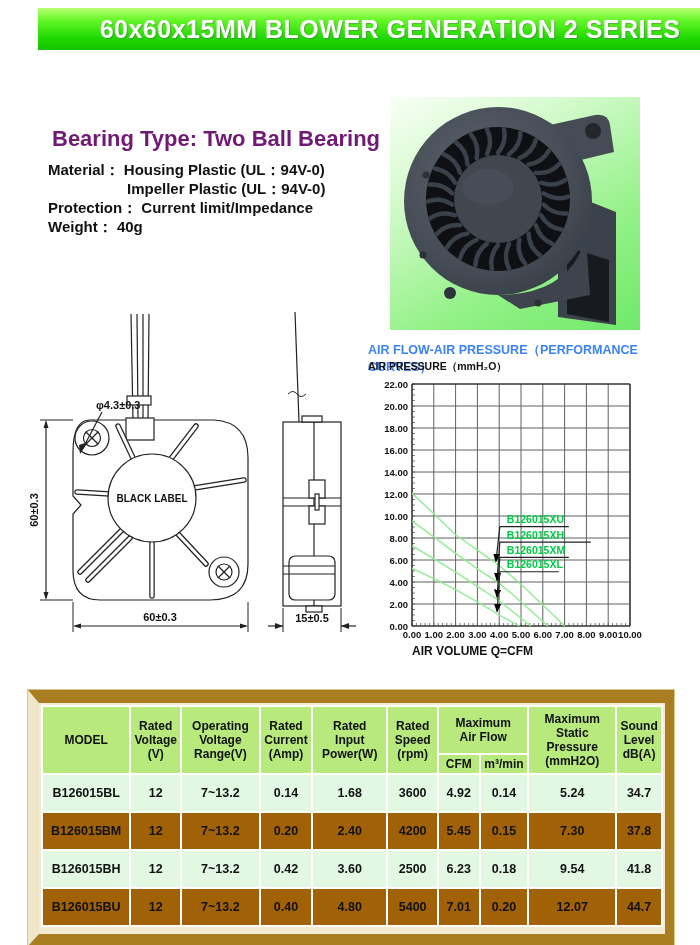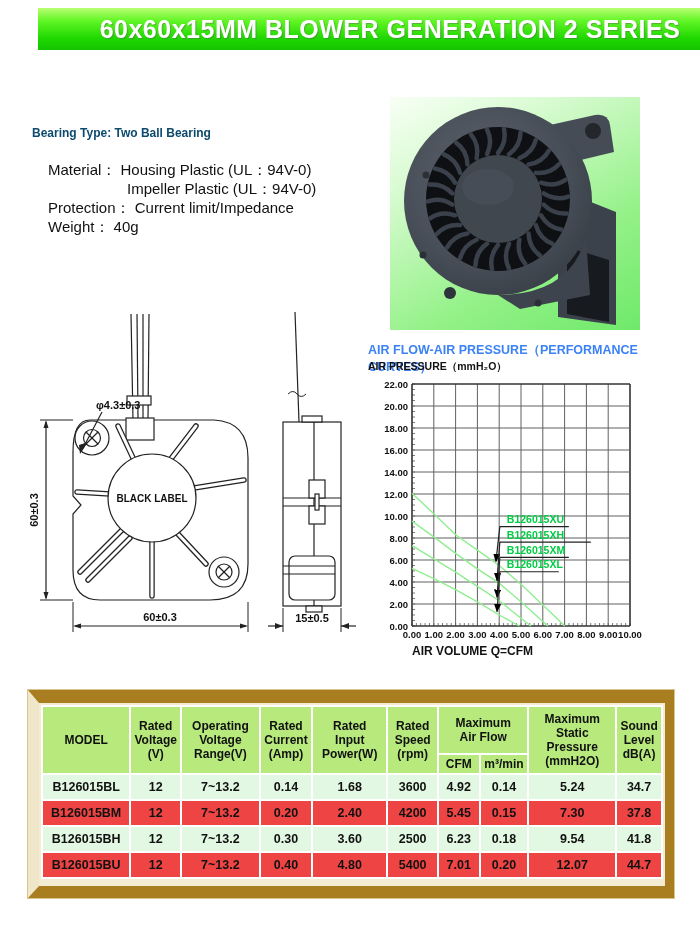--- a/index.html
+++ b/index.html
@@ -7,22 +7,22 @@
   #page { position:relative; width:700px; height:945px; background:#ffffff; overflow:hidden; }
 
   
   .banner { position:absolute; left:38px; top:8px; width:662px; height:42px;
     background:linear-gradient(180deg,#b9ff72 0%,#62f626 30%,#1fd800 72%,#14c400 100%);
     display:flex; align-items:center; justify-content:center;padding-left:42px; }
   .banner-title { color:#ffffff; font-size:25px; font-weight:bold; letter-spacing:.5px;
     text-shadow:1px 1px 1px rgba(90,90,90,.45); }
 
   
-  .bearing { position:absolute; left:32px; top:126px; font-size:12px; font-weight:bold; color:#0c4a6e; }
-  .specs { position:absolute; left:48px; top:160px; font-size:15px; font-weight:normal; color:#111; line-height:19px; }
+  .bearing { position:absolute; left:52px; top:126px; font-size:22px; font-weight:bold; color:#701a75; }
+  .specs { position:absolute; left:48px; top:160px; font-size:15px; font-weight:bold; color:#111; line-height:19px; }
   .spec-indent { padding-left:79px; }
 
   
   .photo { position:absolute; left:390px; top:97px; width:250px; height:233px;
     background:linear-gradient(150deg,#f8fff6 0%,#d9fbd2 25%,#93f187 68%,#6fe96a 100%); }
 
   
   .drawing { position:absolute; }
   .dwg-front { left:28px; top:312px; width:235px; height:332px; }
   .dwg-side  { left:258px; top:310px; width:108px; height:334px; }
@@ -41,23 +41,23 @@
   
   .tbl-frame { position:absolute; left:28px; top:690px; width:646px;
     border-left:11px solid #f0e7cb; border-top:13px solid #a87e20;
     border-right:9px solid #a87e20; border-bottom:12px solid #a87e20;
     background:#a87e20; box-shadow:0 0 0 1px #d8c48c; }
   .tbl-inner { border:2px solid #f3ecd2; border-bottom-width:7px; background:#ffffff; }
   table.spec { width:100%; border-collapse:separate; border-spacing:2px; background:#ffffff; }
   table.spec th, table.spec td { font-weight:bold; color:#111; text-align:center; vertical-align:middle;
     white-space:pre-line; }
   table.spec th { background:#b7e97c; font-size:12px; line-height:14px; padding:2px 1px;margin-left:42px; }
-  table.spec td { font-size:12.5px; padding:2px 1px; height:24px; }
+  table.spec td { font-size:12.5px; padding:2px 1px; height:36px; }
   tr.row-a td { background:#e2f8e2; }
-  tr.row-b td { background:#ef4444; }
+  tr.row-b td { background:#a16207; }
   td.model-cell { text-align:left; padding-left:8px; }
   .h-tall { height:46px; }
   .h-sub { height:16px; }
 </style>
 </head>
 <body>
 
 <div id="page">
 
   <div class="banner">
@@ -462,21 +462,21 @@
             <td>4200</td>
             <td>5.45</td>
             <td>0.15</td>
             <td>7.30</td>
             <td>37.8</td>
           </tr>
           <tr class="row-a">
             <td class="model-cell">B126015BH</td>
             <td>12</td>
             <td>7~13.2</td>
-            <td>0.30</td>
+            <td>0.42</td>
             <td>3.60</td>
             <td>2500</td>
             <td>6.23</td>
             <td>0.18</td>
             <td>9.54</td>
             <td>41.8</td>
           </tr>
           <tr class="row-b">
             <td class="model-cell">B126015BU</td>
             <td>12</td>

